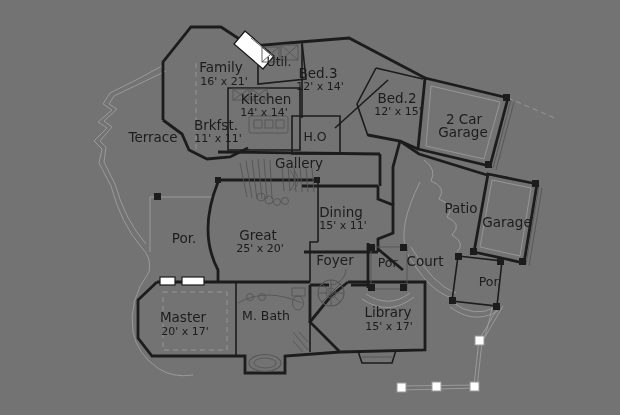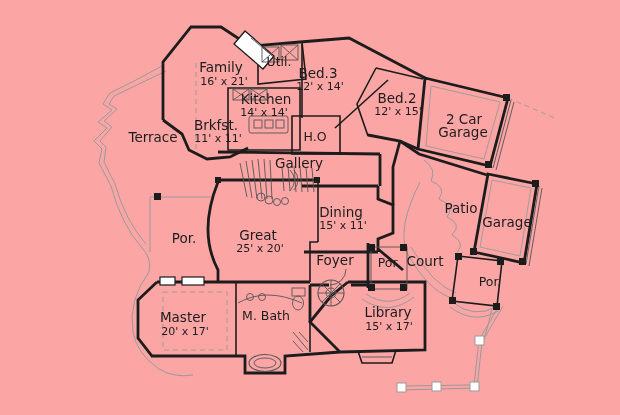--- a/index.html
+++ b/index.html
@@ -1,16 +1,16 @@
 <!DOCTYPE html>
 <html><head>
 <meta charset="utf-8">
 <style>
   html,body{margin:0;padding:0;background:#fff;}
-  .canvas{width:620px;height:415px;background:#fca5a5;position:relative;overflow:hidden;}
+  .canvas{width:620px;height:415px;background:#737373;position:relative;overflow:hidden;}
   svg{display:block;}
   text{font-family:"DejaVu Sans",sans-serif;fill:#1c1c1c;}
   .rname{font-size:13.5px;}
   .rdim{font-size:11px;}
   .rsm{font-size:12.5px;}
 </style>
 </head>
 <body>
 
 <div class="canvas">

